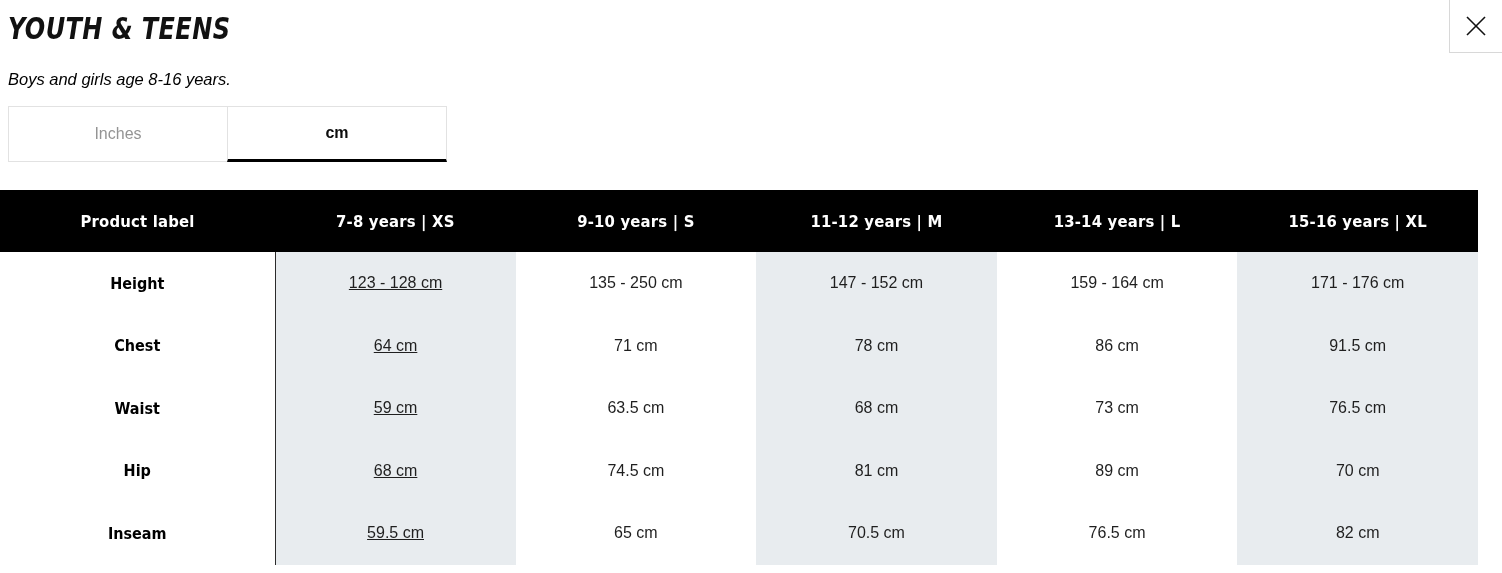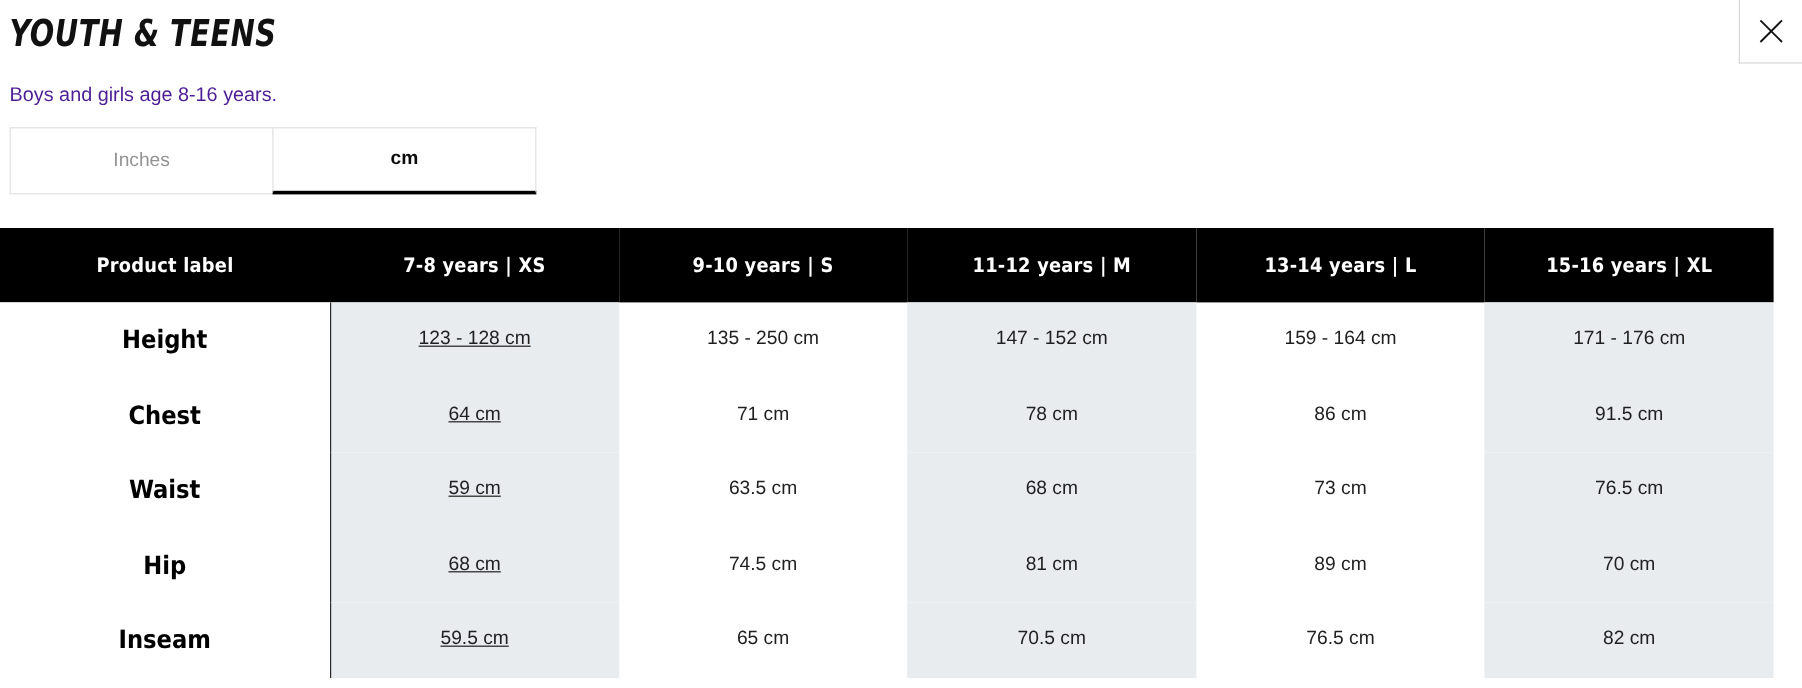--- a/index.html
+++ b/index.html
@@ -51,22 +51,23 @@
     transform-origin: left center;
     white-space: nowrap;
   }
 
   .page-subtitle {
     position: absolute;
     left: 8px;
     top: 66px;
     font-size: 16.5px;
     line-height: 26px;
-    color: #4c1d95;
-    white-space: nowrap;
+    color: #000000;
+    white-space: nowrap;
+    font-style: italic;
   }
 
   
   .unit-tabs {
     position: absolute;
     left: 8px;
     top: 106px;
     display: flex;
     height: 56px;
   }
@@ -121,21 +122,21 @@
     text-align: center;
     vertical-align: middle;
     font-size: 16px;
     color: #1f1f1f;
     white-space: nowrap;
   }
 
   .size-table tbody td.row-label {
     font-family: "DejaVu Sans Condensed", "Liberation Sans Narrow", "Liberation Sans", sans-serif;
     font-weight: 700;
-    font-size: 21px;
+    font-size: 16px;
     color: #000000;
     background: #ffffff;
   }
 
   .size-table tbody td.shaded {
     background: #e8ecef;
   }
   .size-table tbody td.shaded.first-shaded {
     border-left: 1.5px solid #2b2b2b;
     text-decoration: underline;

